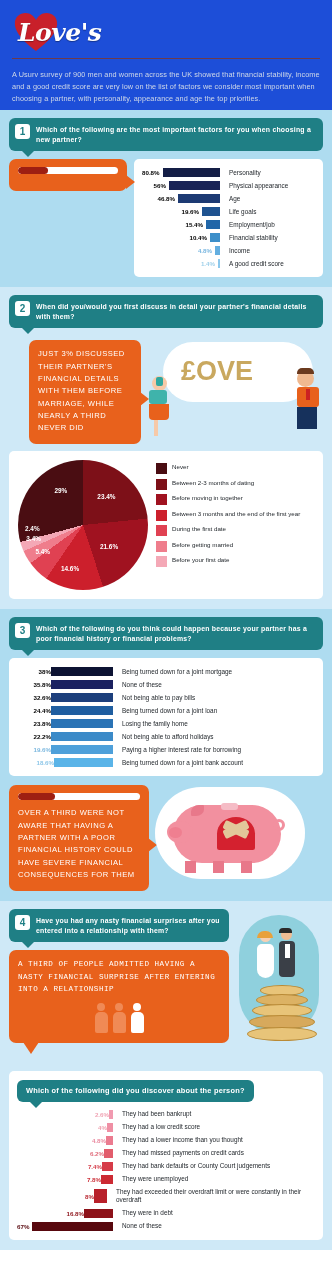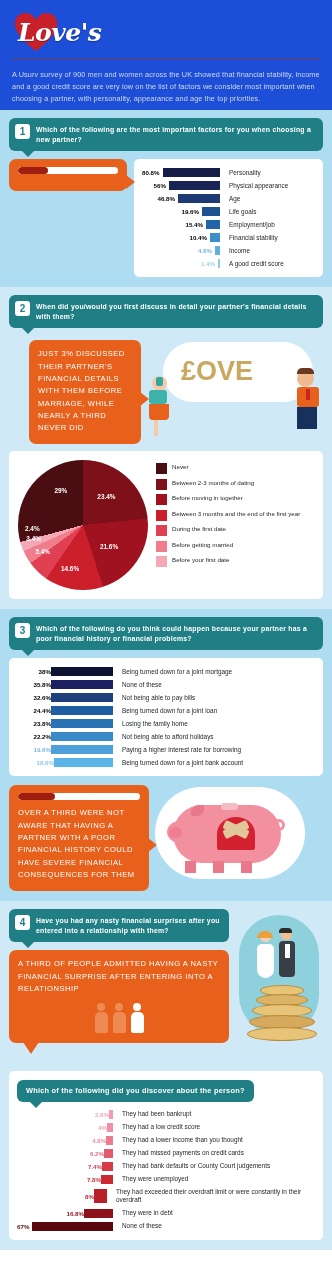--- a/index.html
+++ b/index.html
@@ -418,21 +418,21 @@
     </div>
   </div>
 
   <div class="band-alt">
     <div style="display:flex; gap:6px; align-items:flex-start;">
       <div style="flex:1;">
         <div class="qbar">
           <div class="qnum">4</div>
           <div class="qtext">Have you had any nasty financial surprises after you entered into a relationship with them?</div>
         </div>
-        <div class="callout tail-bottom" style="margin-top:4px;">
+        <div class="callout tail-bottom" style="margin-top:4px;font-family:Liberation Mono, monospace;">
           <div class="ctext">A THIRD OF PEOPLE ADMITTED HAVING A NASTY FINANCIAL SURPRISE AFTER ENTERING INTO A RELATIONSHIP</div>
           <div class="people">
             <div class="person">
                 <div class="head" style="background:#f08a55"></div>
                 <div class="body" style="background:#f08a55"></div>
               </div>
             <div class="person">
                 <div class="head" style="background:#f08a55"></div>
                 <div class="body" style="background:#f08a55"></div>
               </div>

